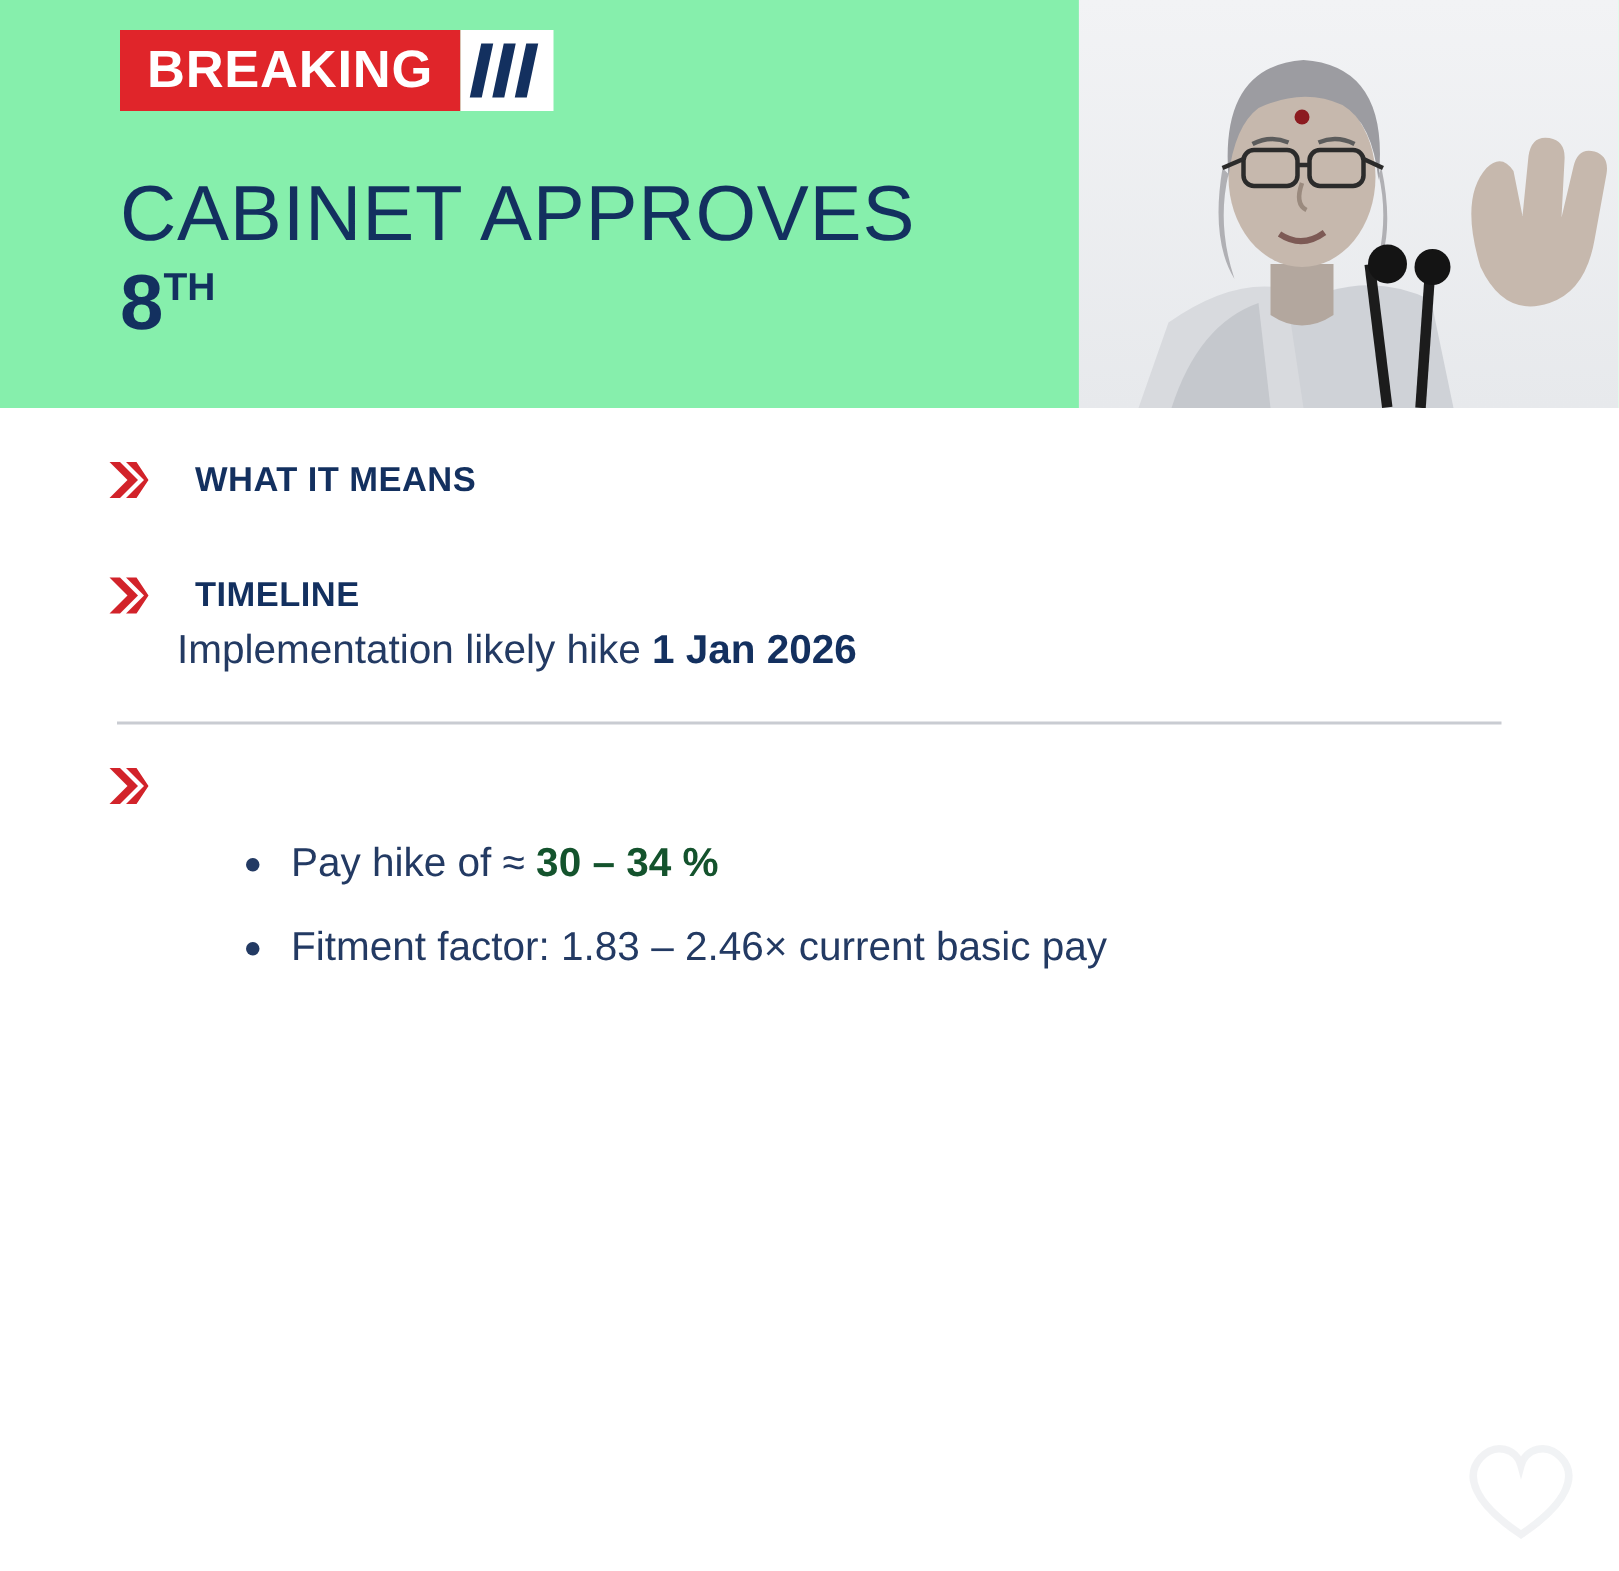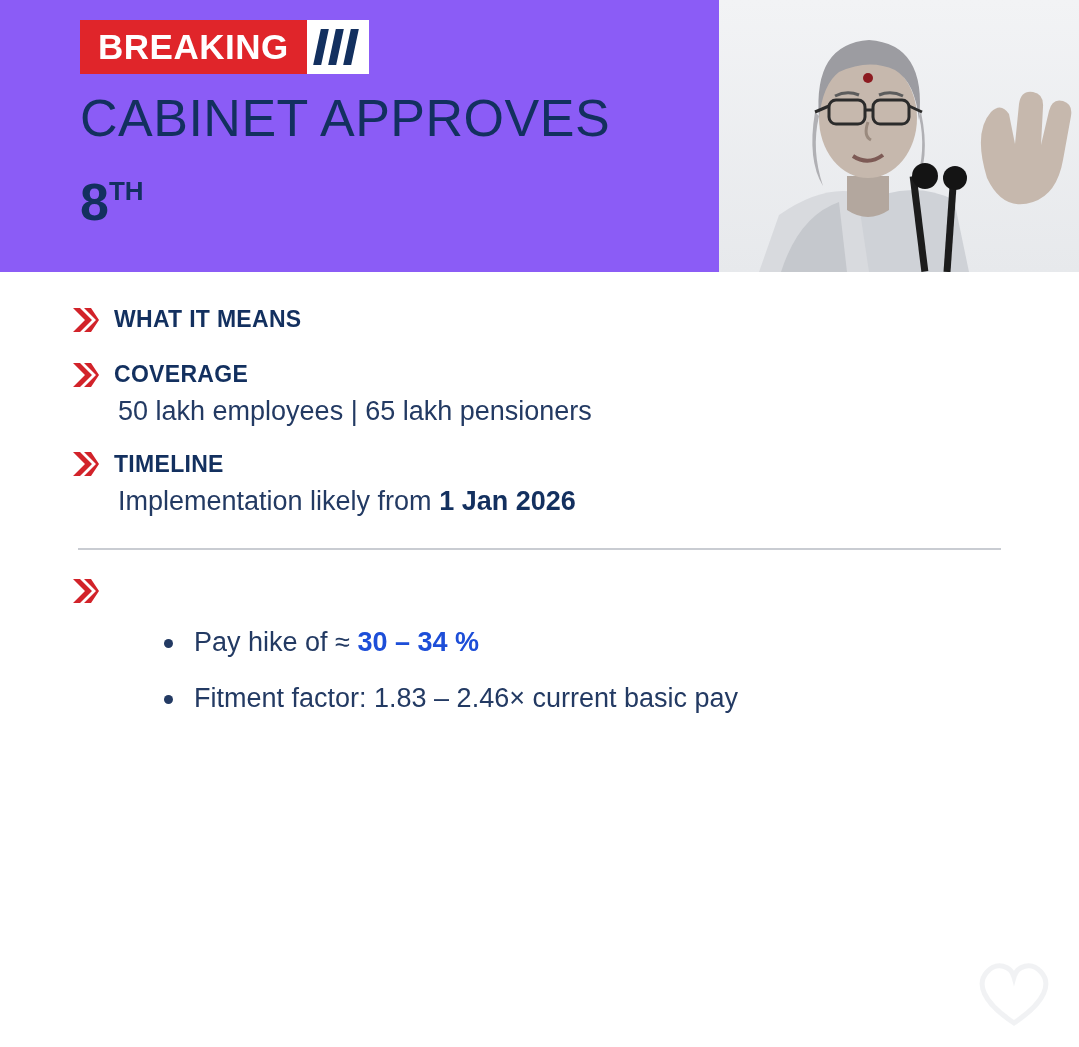--- a/index.html
+++ b/index.html
@@ -14,21 +14,21 @@
     color: #13305f;
     position: relative;
     overflow: hidden;
   }
 
   
   .header {
     position: relative;
     width: 1079px;
     height: 272px;
-    background: #8b5cf6;
+    background: #86efac;
     overflow: hidden;
   }
   .breaking-wrap {
     position: absolute;
     left: 80px;
     top: 20px;
     display: flex;
     align-items: stretch;
     height: 54px;
   }
@@ -54,21 +54,21 @@
     display: block;
     width: 8px;
     height: 36px;
     background: #13305f;
     transform: skewX(-12deg);
   }
 
   .title-line1 {
     position: absolute;
     left: 80px;
-    top: 92px;
+    top: 117px;
     font-size: 52px;
     letter-spacing: 0.5px;
     color: #13305f;
     font-weight: 400;
     line-height: 1;
   }
   .title-line2 {
     position: absolute;
     left: 80px;
     top: 176px;
@@ -100,21 +100,21 @@
   
   .content {
     position: relative;
     padding: 0 72px;
   }
   .block { margin-top: 0; }
 
   .head-row {
     display: flex;
     align-items: center;
-    gap: 14px;
+    gap: 30px;
   }
   .arrow {
     width: 28px;
     height: 26px;
     flex: 0 0 28px;
     position: relative;
   }
   .arrow svg { display: block; }
 
   .head-label {
@@ -154,21 +154,21 @@
   .benefits-list li::before {
     content: "";
     position: absolute;
     left: 0;
     top: 13px;
     width: 9px;
     height: 9px;
     border-radius: 50%;
     background: #233a63;
   }
-  .benefits-list li b { font-weight: bold; color: #1d4ed8; }
+  .benefits-list li b { font-weight: bold; color: #14532d; }
   .benefits-list li.bold-item { font-weight: bold; color: #13305f; }
 
   .watermark {
     position: absolute;
     right: 22px;
     bottom: 16px;
     width: 86px;
     height: 78px;
     opacity: 0.12;
   }
@@ -265,47 +265,35 @@
           <path d="M1 1 L13 13 L1 25 L8 25 L20 13 L8 1 Z" fill="#d2232a"></path>
           <path d="M12 1 L24 13 L12 25 L19 25 L27 13 L19 1 Z" fill="#d2232a"></path>
         </svg>
       </span>
       <span class="head-label">WHAT IT MEANS</span>
     </div>
   </div>
 
   <div class="spacer-sm"></div>
 
-  <div class="block">
-    <div class="head-row">
-      <span class="arrow">
-        <svg width="28" height="26" viewBox="0 0 28 26" xmlns="http://www.w3.org/2000/svg">
-          <path d="M1 1 L13 13 L1 25 L8 25 L20 13 L8 1 Z" fill="#d2232a"></path>
-          <path d="M12 1 L24 13 L12 25 L19 25 L27 13 L19 1 Z" fill="#d2232a"></path>
-        </svg>
-      </span>
-      <span class="head-label">COVERAGE</span>
-    </div>
-    <div class="para">50 lakh employees | 65 lakh pensioners</div>
-  </div>
 
   <div class="spacer-xs"></div>
 
   <div class="block">
     <div class="head-row">
       <span class="arrow">
         <svg width="28" height="26" viewBox="0 0 28 26" xmlns="http://www.w3.org/2000/svg">
           <path d="M1 1 L13 13 L1 25 L8 25 L20 13 L8 1 Z" fill="#d2232a"></path>
           <path d="M12 1 L24 13 L12 25 L19 25 L27 13 L19 1 Z" fill="#d2232a"></path>
         </svg>
       </span>
       <span class="head-label">TIMELINE</span>
     </div>
     <div class="para">
-      <span>Implementation likely from </span><b>1 Jan 2026</b>
+      <span>Implementation likely hike </span><b>1 Jan 2026</b>
     </div>
   </div>
 
   <div class="divider"></div>
 
   <div class="block" style="margin-top:28px;">
     <div class="head-row">
       <span class="arrow">
         <svg width="28" height="26" viewBox="0 0 28 26" xmlns="http://www.w3.org/2000/svg">
           <path d="M1 1 L13 13 L1 25 L8 25 L20 13 L8 1 Z" fill="#d2232a"></path>

